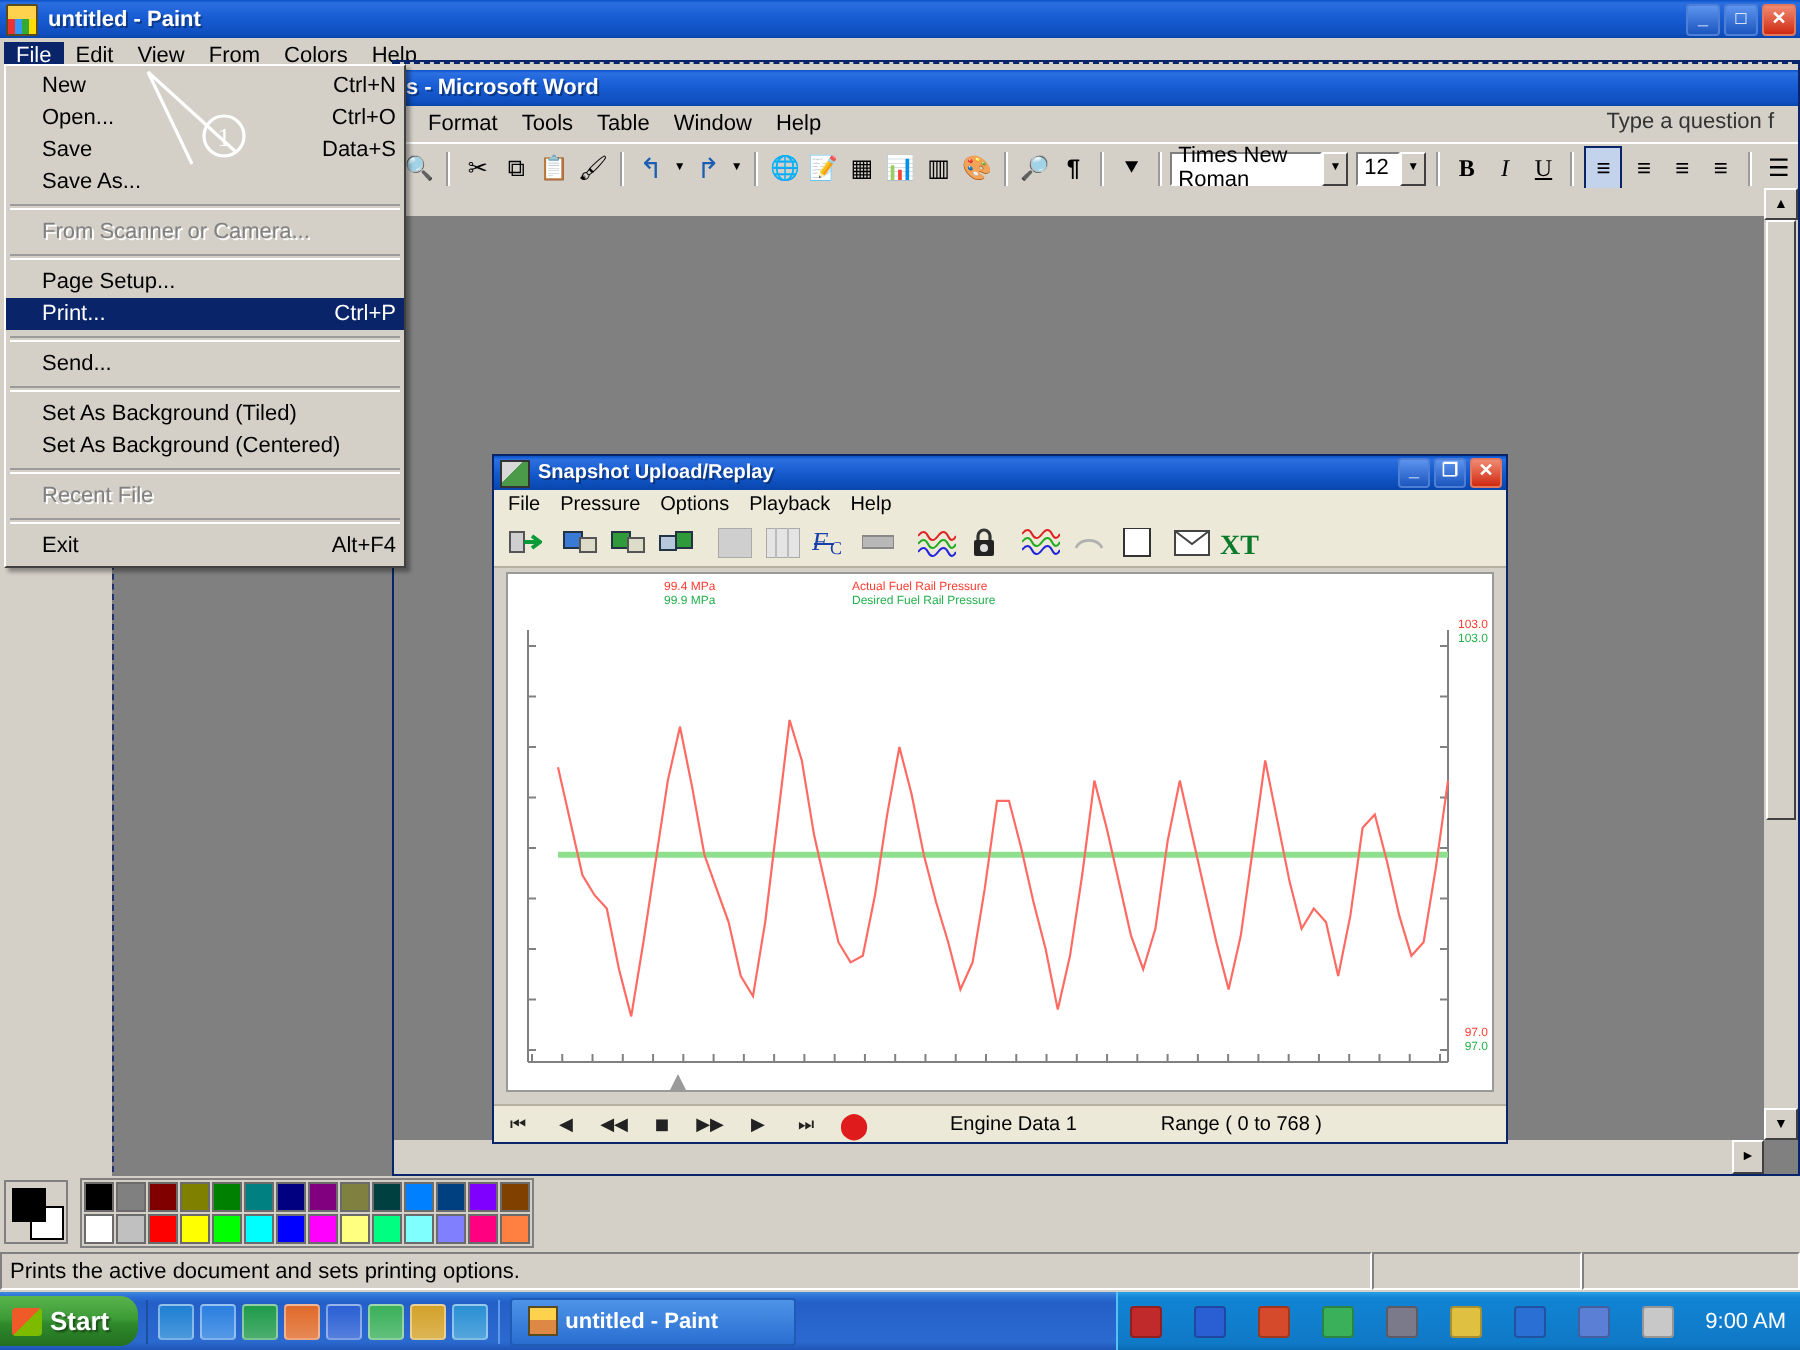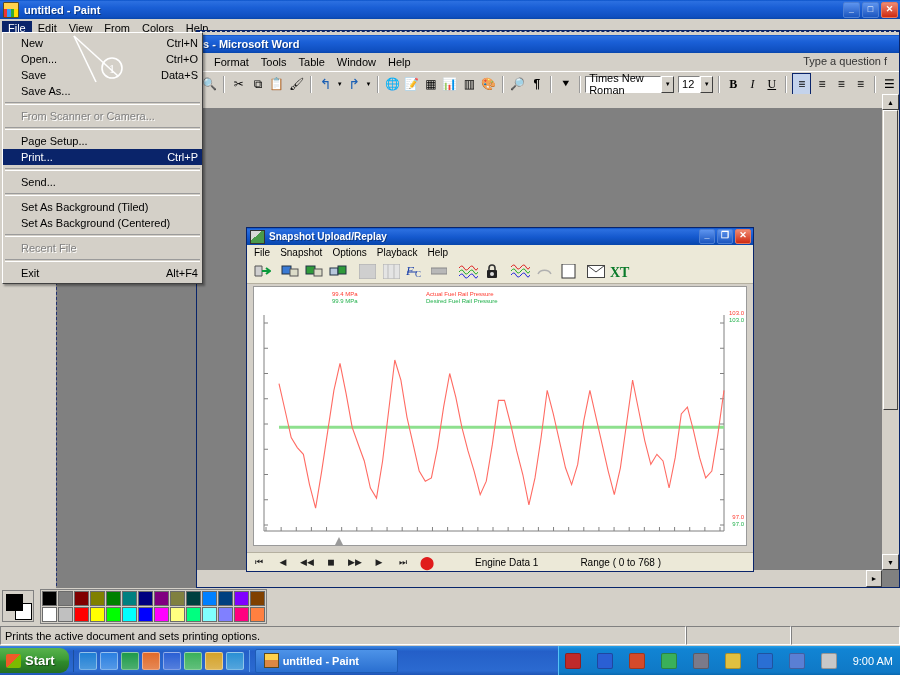--- a/index.html
+++ b/index.html
@@ -282,21 +282,21 @@
       <span class="snap-icon"></span>
       <span class="tb-title" style="font-size:10px">Snapshot Upload/Replay</span>
       <span class="tb-btns">
         <span class="tb-btn" style="width:14px;height:13px;line-height:11px">_</span>
         <span class="tb-btn" style="width:14px;height:13px;line-height:11px">❐</span>
         <span class="tb-btn close" style="width:14px;height:13px;line-height:11px">✕</span>
       </span>
     </div>
     <div class="snap-menubar">
       <span>File</span>
-      <span>Snapshot</span>
+      <span>Pressure</span>
       <span>Options</span>
       <span>Playback</span>
       <span>Help</span>
     </div>
     <div class="snap-tb">
       <span class="sti">
         <svg width="18" height="16" viewBox="0 0 18 16">
             <path d="M2 3h7v10H2z" fill="#cfcfcf" stroke="#555"></path>
             <path d="M9 8h7M13 5l4 3-4 3" stroke="#0a9a3a" stroke-width="2" fill="none"></path>
           </svg>

